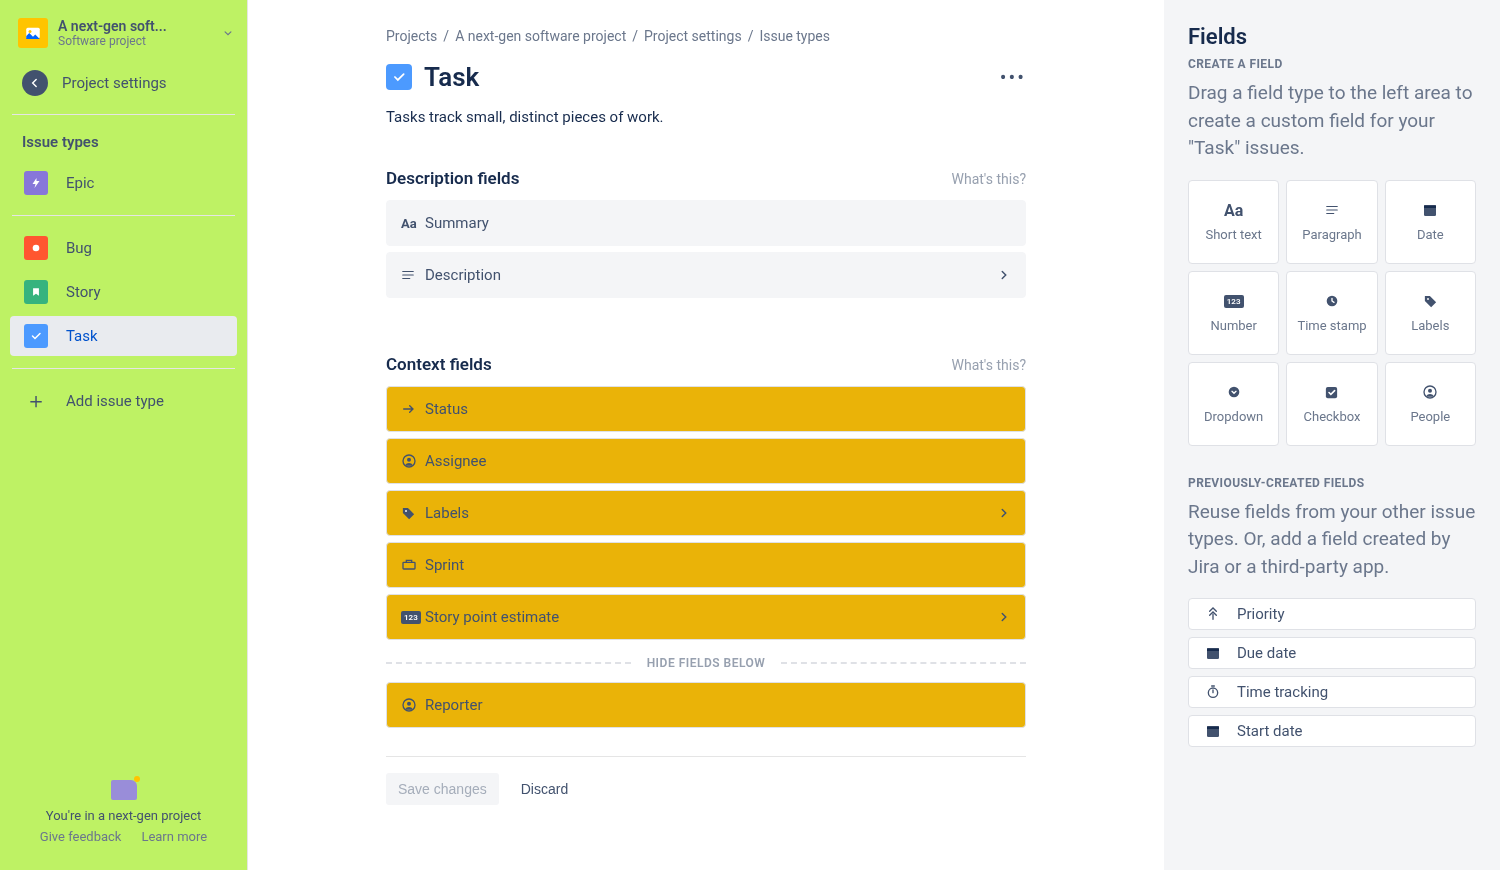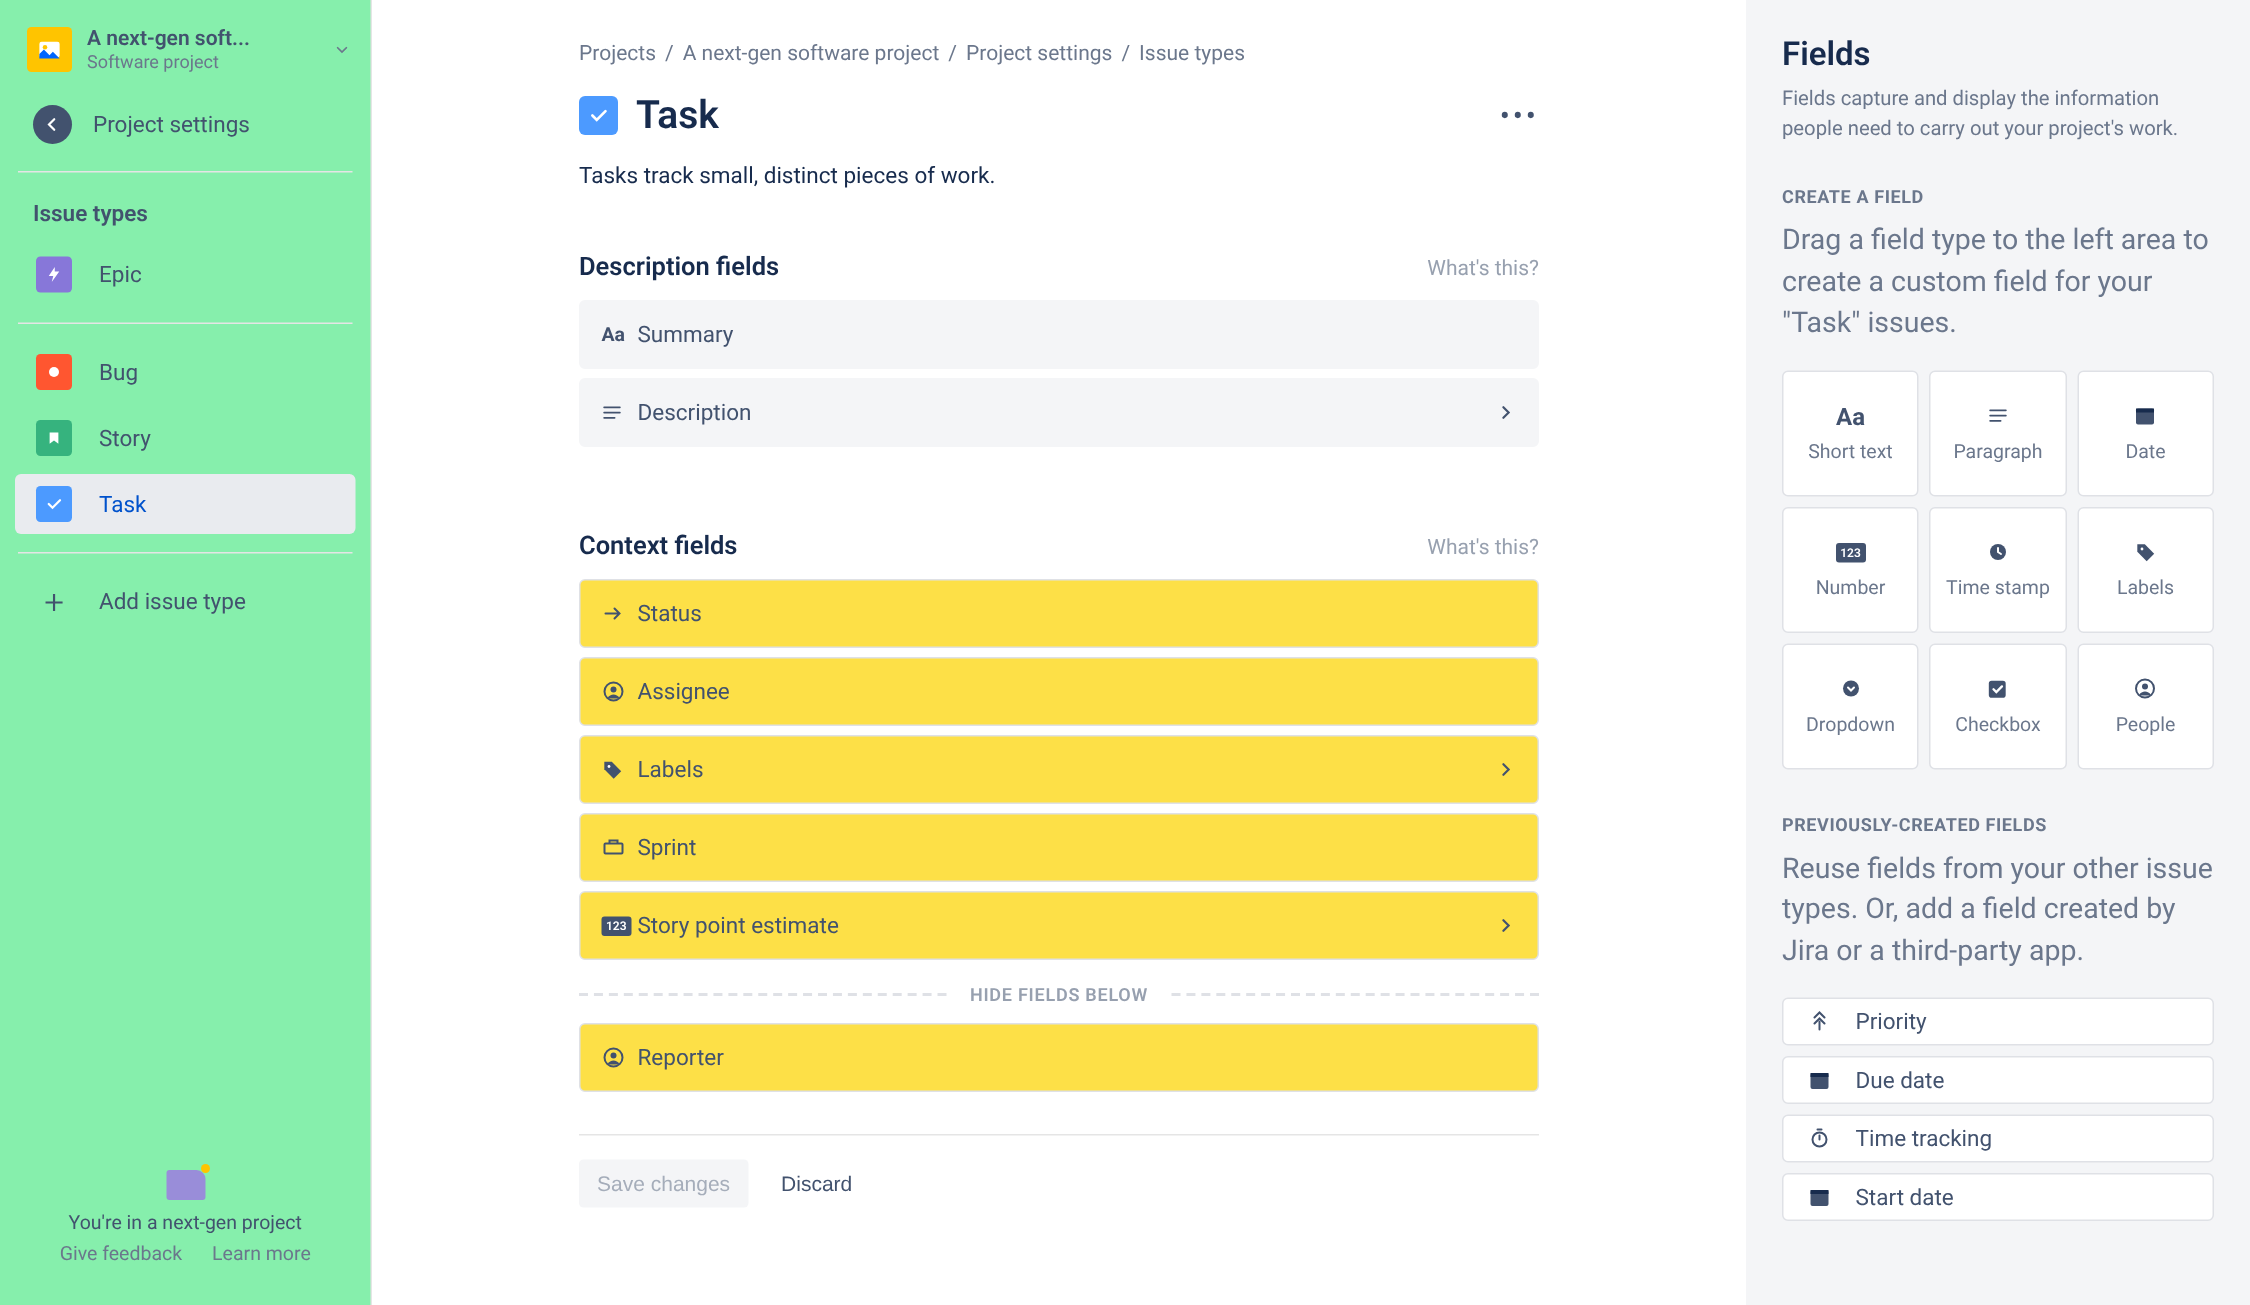--- a/index.html
+++ b/index.html
@@ -1,19 +1,19 @@
 <!DOCTYPE html>
 <html><head>
 <meta charset="utf-8">
 <style>
 * { box-sizing: border-box; margin: 0; padding: 0; }
 body { font-family: -apple-system, BlinkMacSystemFont, "Segoe UI", Roboto, sans-serif; color: #172B4D; font-size: 14px; width: 1500px; height: 870px; overflow: hidden; display: flex; }
 
 
-.sidebar { width: 248px; height: 100%; border-right: 1px solid #e5e5e5; display: flex; flex-direction: column; padding: 18px 0 10px 0; background: #86efac; }
+.sidebar { width: 248px; height: 100%; border-right: 1px solid #e5e5e5; display: flex; flex-direction: column; padding: 18px 0 10px 0; background: #bef264; }
 .project-header { display: flex; align-items: center; padding: 0 12px 14px 18px; gap: 10px; }
 .project-icon { width: 30px; height: 30px; background: #FFC400; border-radius: 3px; display: flex; align-items: center; justify-content: center; color: #fff; font-size: 16px; flex: none; }
 .project-title-wrap { flex: 1; min-width: 0; }
 .project-title { font-weight: 600; font-size: 14px; color: #42526E; white-space: nowrap; overflow: hidden; text-overflow: ellipsis; }
 .project-subtitle { font-size: 12px; color: #6B778C; }
 .chev { color: #6B778C; flex: none; }
 
 .back-row { display: flex; align-items: center; gap: 14px; padding: 8px 18px 18px 22px; color: #42526E; cursor: pointer; }
 .back-circle { width: 26px; height: 26px; border-radius: 50%; background: #42526E; color: #fff; display: flex; align-items: center; justify-content: center; font-size: 14px; }
 .back-label { font-size: 15px; }
@@ -50,21 +50,21 @@
 .title-icon { width: 26px; height: 26px; border-radius: 4px; background: #4C9AFF; color: #fff; display: flex; align-items: center; justify-content: center; margin-right: 12px; }
 .page-title { font-size: 26px; font-weight: 600; color: #172B4D; }
 .more-dots { margin-left: auto; color: #42526E; font-size: 20px; letter-spacing: 2px; cursor: pointer; }
 
 .desc-text { color: #172B4D; font-size: 15px; margin-bottom: 42px; }
 
 .section-head { display: flex; justify-content: space-between; align-items: baseline; margin: 10px 0 12px 0; }
 .section-head h3 { font-size: 17px; font-weight: 600; color: #172B4D; }
 .whats { color: #97A0AF; font-size: 14px; cursor: pointer; }
 
-.field-row { display: flex; align-items: center; height: 46px; border: 1px solid #dfe1e6; border-radius: 4px; padding: 0 14px; margin-bottom: 6px; cursor: pointer; background: #fde047; }
+.field-row { display: flex; align-items: center; height: 46px; border: 1px solid #dfe1e6; border-radius: 4px; padding: 0 14px; margin-bottom: 6px; cursor: pointer; background: #eab308; }
 .field-row.gray { background: #F4F5F7; border-color: #F4F5F7; }
 .field-row .fi { width: 24px; color: #42526E; font-size: 14px; display: flex; align-items: center; }
 .field-row .fn { color: #42526E; font-size: 15px; }
 .field-row .fc { margin-left: auto; color: #42526E; }
 
 .hidden-divider { display: flex; align-items: center; margin: 16px 0 12px 0; color: #97A0AF; font-size: 12px; font-weight: 600; letter-spacing: 0.5px; }
 .hidden-divider .dash { flex: 1; border-top: 2px dashed #dfe1e6; }
 .hidden-divider .hd-text { padding: 0 16px; }
 
 .bottom-divider { height: 1px; background: #e5e5e5; margin: 28px 0 16px 0; }
@@ -306,21 +306,20 @@
 
     <div class="actions">
       <button class="btn primary-disabled">Save changes</button>
       <button class="btn link">Discard</button>
     </div>
   </div>
 </div>
 
 <div class="rpanel">
   <div class="rp-title">Fields</div>
-  <div class="rp-desc">Fields capture and display the information people need to carry out your project's work.</div>
 
   <div class="rp-subhead">CREATE A FIELD</div>
   <div class="rp-sub-desc">Drag a field type to the left area to create a custom field for your "Task" issues.</div>
 
   <div class="ft-grid">
     <div class="ft-tile">
       <div class="ft-ic">
           <b>Aa</b>
         </div>
       <span>Short text</span>

